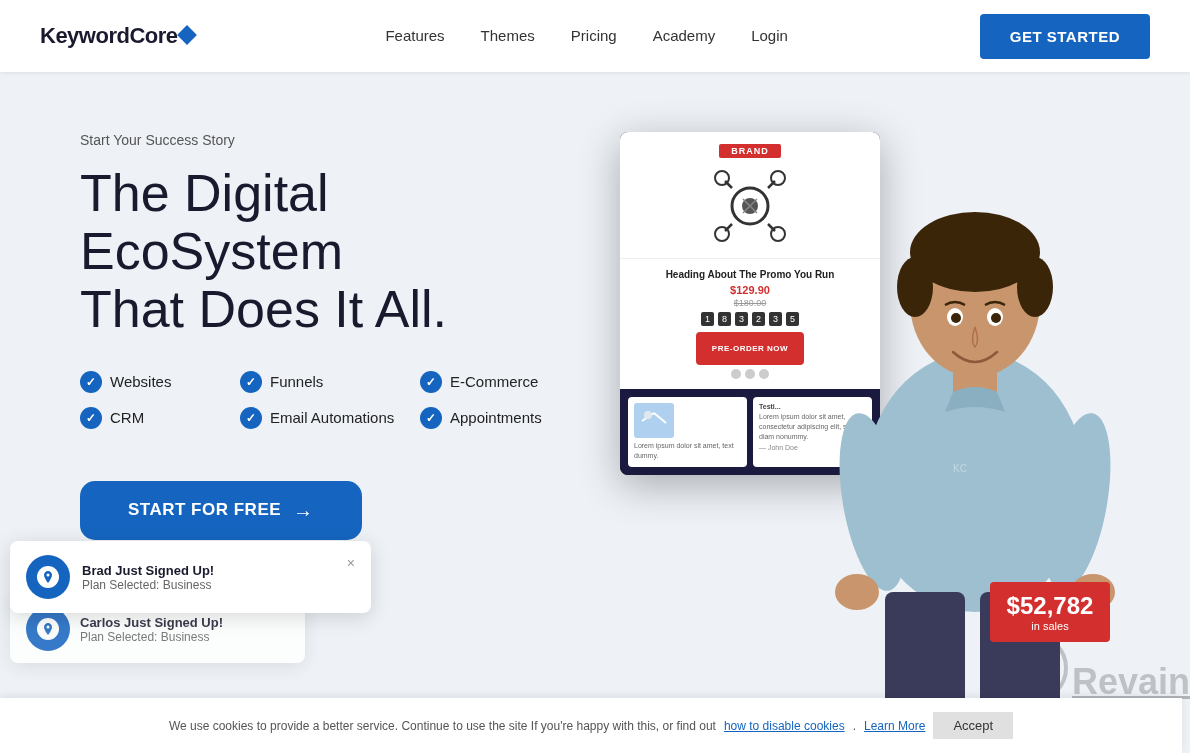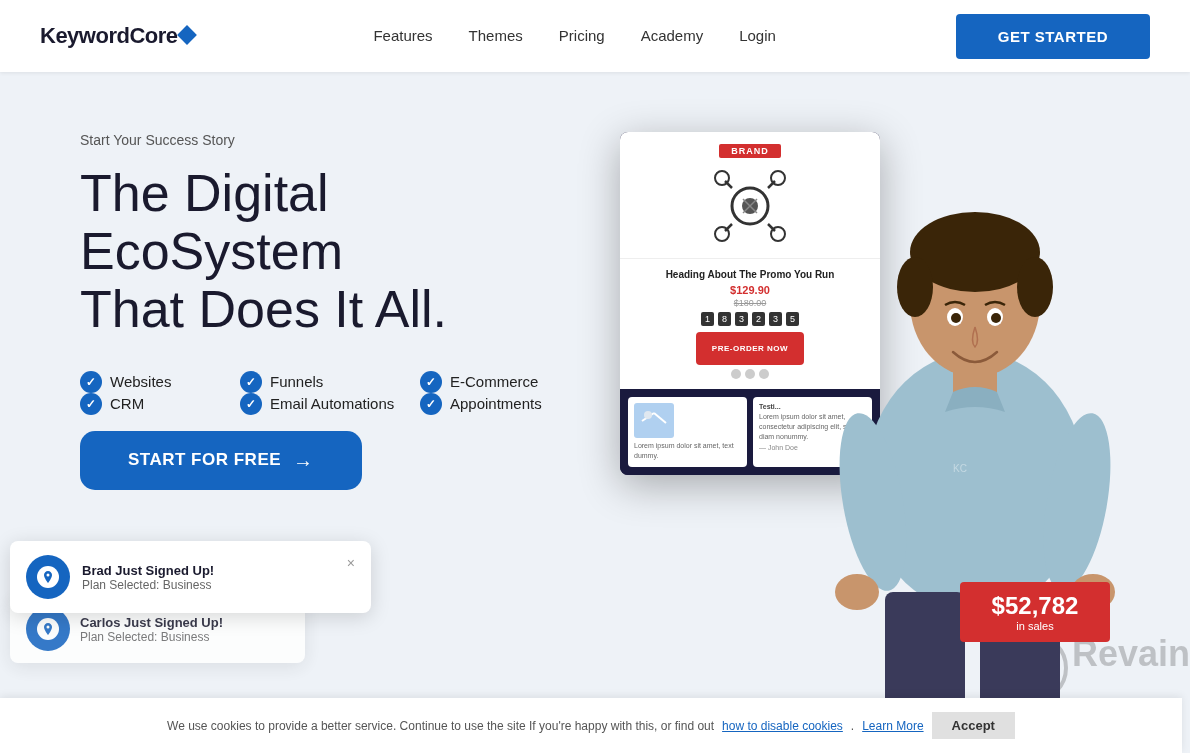--- a/index.html
+++ b/index.html
@@ -43,21 +43,21 @@
     .nav-links li a {
       text-decoration: none;
       color: #333;
       font-size: 15px;
       font-weight: 500;
     }
     .get-started-btn {
       background: #1565c0;
       color: #fff;
       border: none;
-      padding: 14px 42px;
+      padding: 14px 30px;
       font-size: 15px;
       font-weight: 700;
       cursor: pointer;
       border-radius: 4px;
       letter-spacing: 0.5px;
       text-align: right;
     }
 
     
     .hero {
@@ -81,21 +81,22 @@
     .hero-title {
       font-size: 52px;
       font-weight: 400;
       color: #1a1a2e;
       line-height: 1.12;
       margin-bottom: 32px;
     }
     .feature-grid {
       display: grid;
       grid-template-columns: 160px 180px 200px;
-      margin-bottom: 16px;
+      row-gap: 14px;
+      margin-bottom: 52px;
     }
     .feature-item {
       display: flex;
       align-items: center;
       gap: 8px;
       font-size: 15px;
       color: #222;
       font-weight: 500;
     }
     .check-icon {
@@ -271,21 +272,21 @@
     
     .sales-badge {
       position: absolute;
       bottom: 40px;
       right: 20px;
       background: #d32f2f;
       color: #fff;
       border-radius: 4px;
       padding: 10px 16px;
       text-align: center;
-      width: 150px;
+      width: 120px;
       z-index: 5;
     }
     .sales-amount {
       font-size: 24px;
       font-weight: 800;
     }
     .sales-label {
       font-size: 11px;
     }
 
@@ -383,35 +384,36 @@
       color: #1565c0;
       text-decoration: underline;
       cursor: pointer;
     }
     .cookie-accept-btn {
       background: #e0e0e0;
       border: none;
       padding: 6px 20px;
       border-radius: 0;
       font-size: 13px;
-      font-weight: 700;
+      font-weight: 400;
       cursor: pointer;
       color: #333;
     }
 
     
     .revain-watermark {
       position: absolute;
       bottom: 50px;
       right: 0;
       display: flex;
-      align-items: flex-start;
+      align-items: flex-end;
       gap: 4px;
       opacity: 0.25;
       z-index: 1;
+      text-decoration: underline;
     }
     .revain-logo-circle {
       width: 70px;
       height: 70px;
       border: 4px solid #333;
       border-radius: 50%;
       display: flex;
       align-items: center;
       justify-content: center;
       font-size: 28px;

